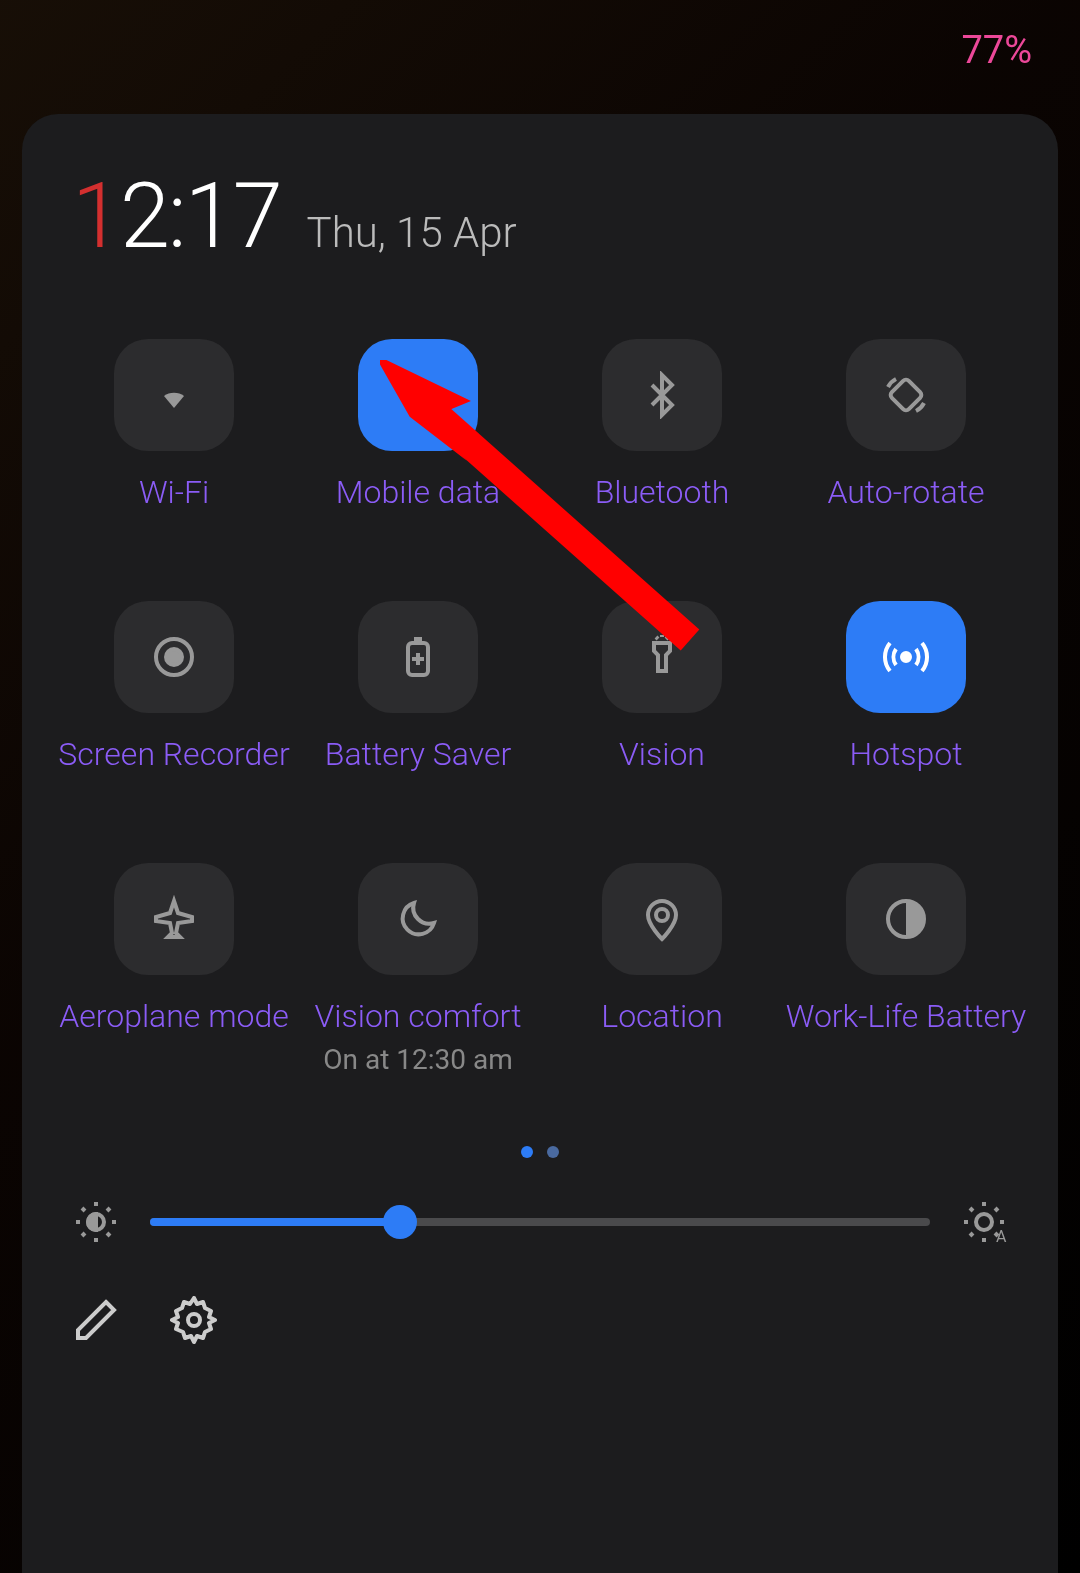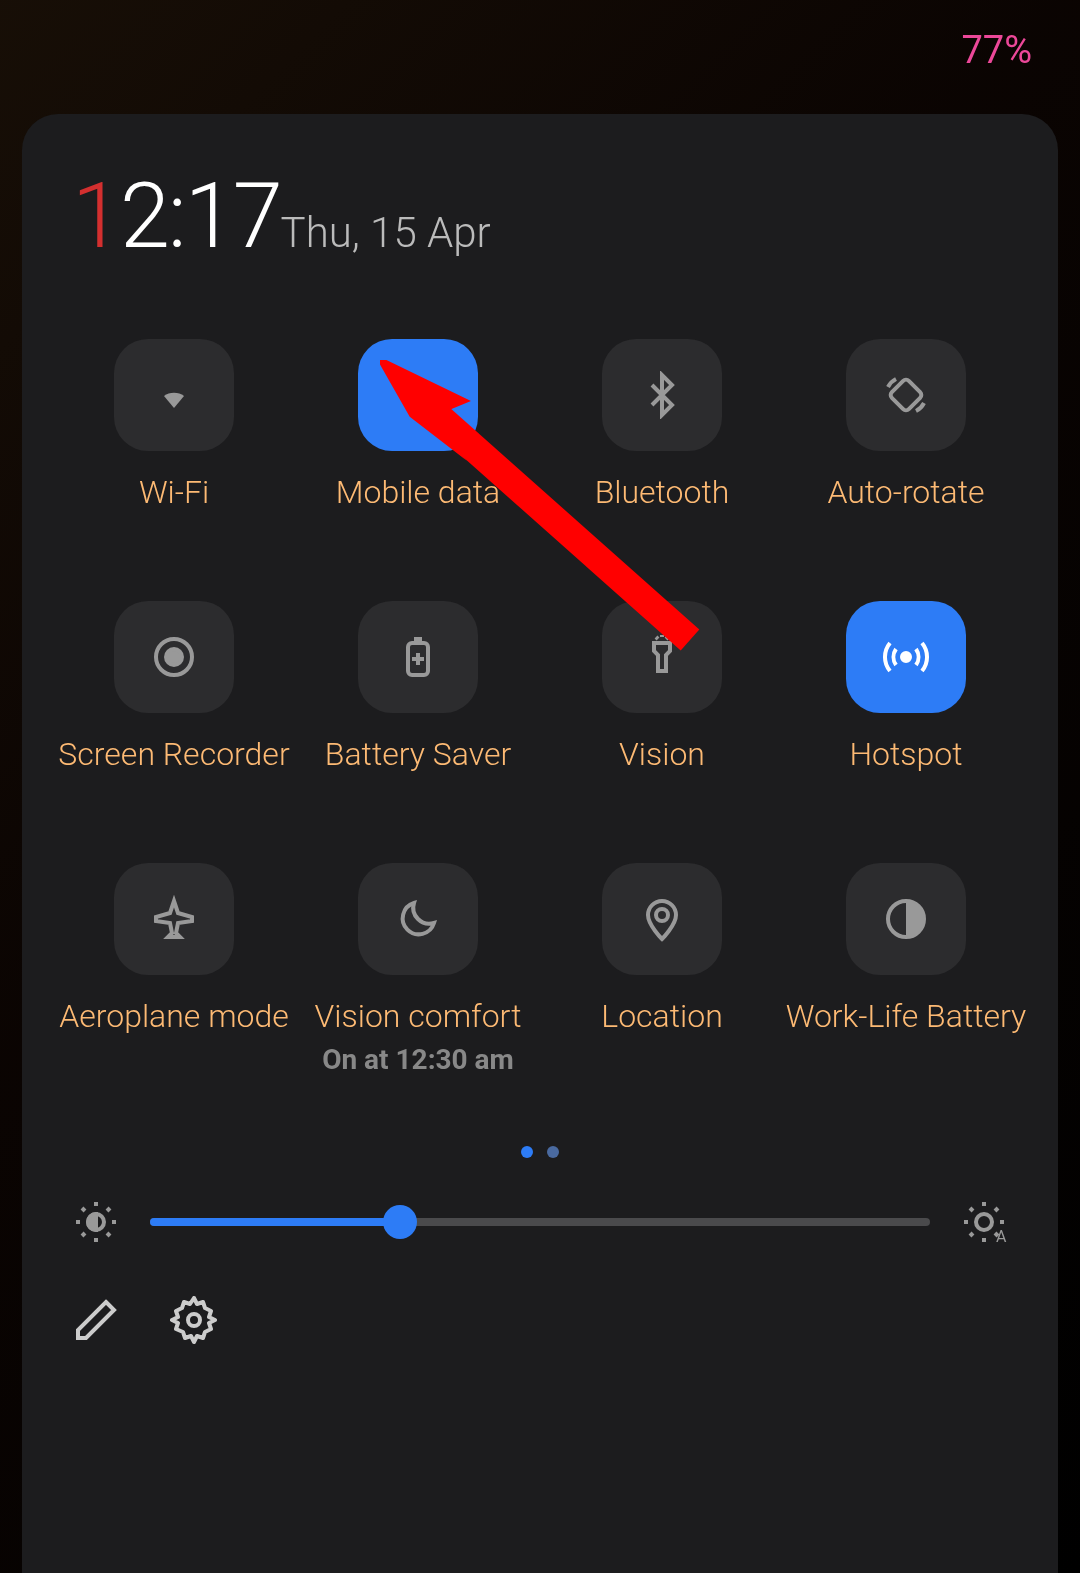--- a/index.html
+++ b/index.html
@@ -31,20 +31,21 @@
       left: 22px;
       right: 22px;
       bottom: 0;
       background: #1c1c1e;
       border-radius: 36px 36px 0 0;
       padding: 50px 30px 40px 30px;
     }
     .clock-row {
       display: flex;
       align-items: baseline;
+      gap: 26px;
       margin-left: 20px;
       margin-bottom: 70px;
     }
     .clock {
       font-size: 90px;
       font-weight: 300;
       color: #fff;
       letter-spacing: -2px;
     }
     .clock .accent { color: #d32f2f; }
@@ -71,30 +72,30 @@
       border-radius: 34px;
       background: #2c2c2e;
       display: flex;
       align-items: center;
       justify-content: center;
       cursor: pointer;
     }
     .tile-btn.active { background: #2d7cf6; }
     .tile-btn svg { width: 48px; height: 48px; }
     .tile-label {
-      color: #fdba74;
+      color: #8b5cf6;
       font-size: 32px;
       font-weight: 300;
       text-align: right;
       white-space: nowrap;
     }
     .tile-sublabel {
       color: #888;
       font-size: 28px;
-      font-weight: 700;
+      font-weight: 400;
       margin-top: -14px;
     }
     .dots {
       display: flex;
       justify-content: center;
       gap: 14px;
       margin-top: 70px;
       margin-bottom: 40px;
     }
     .dot {

